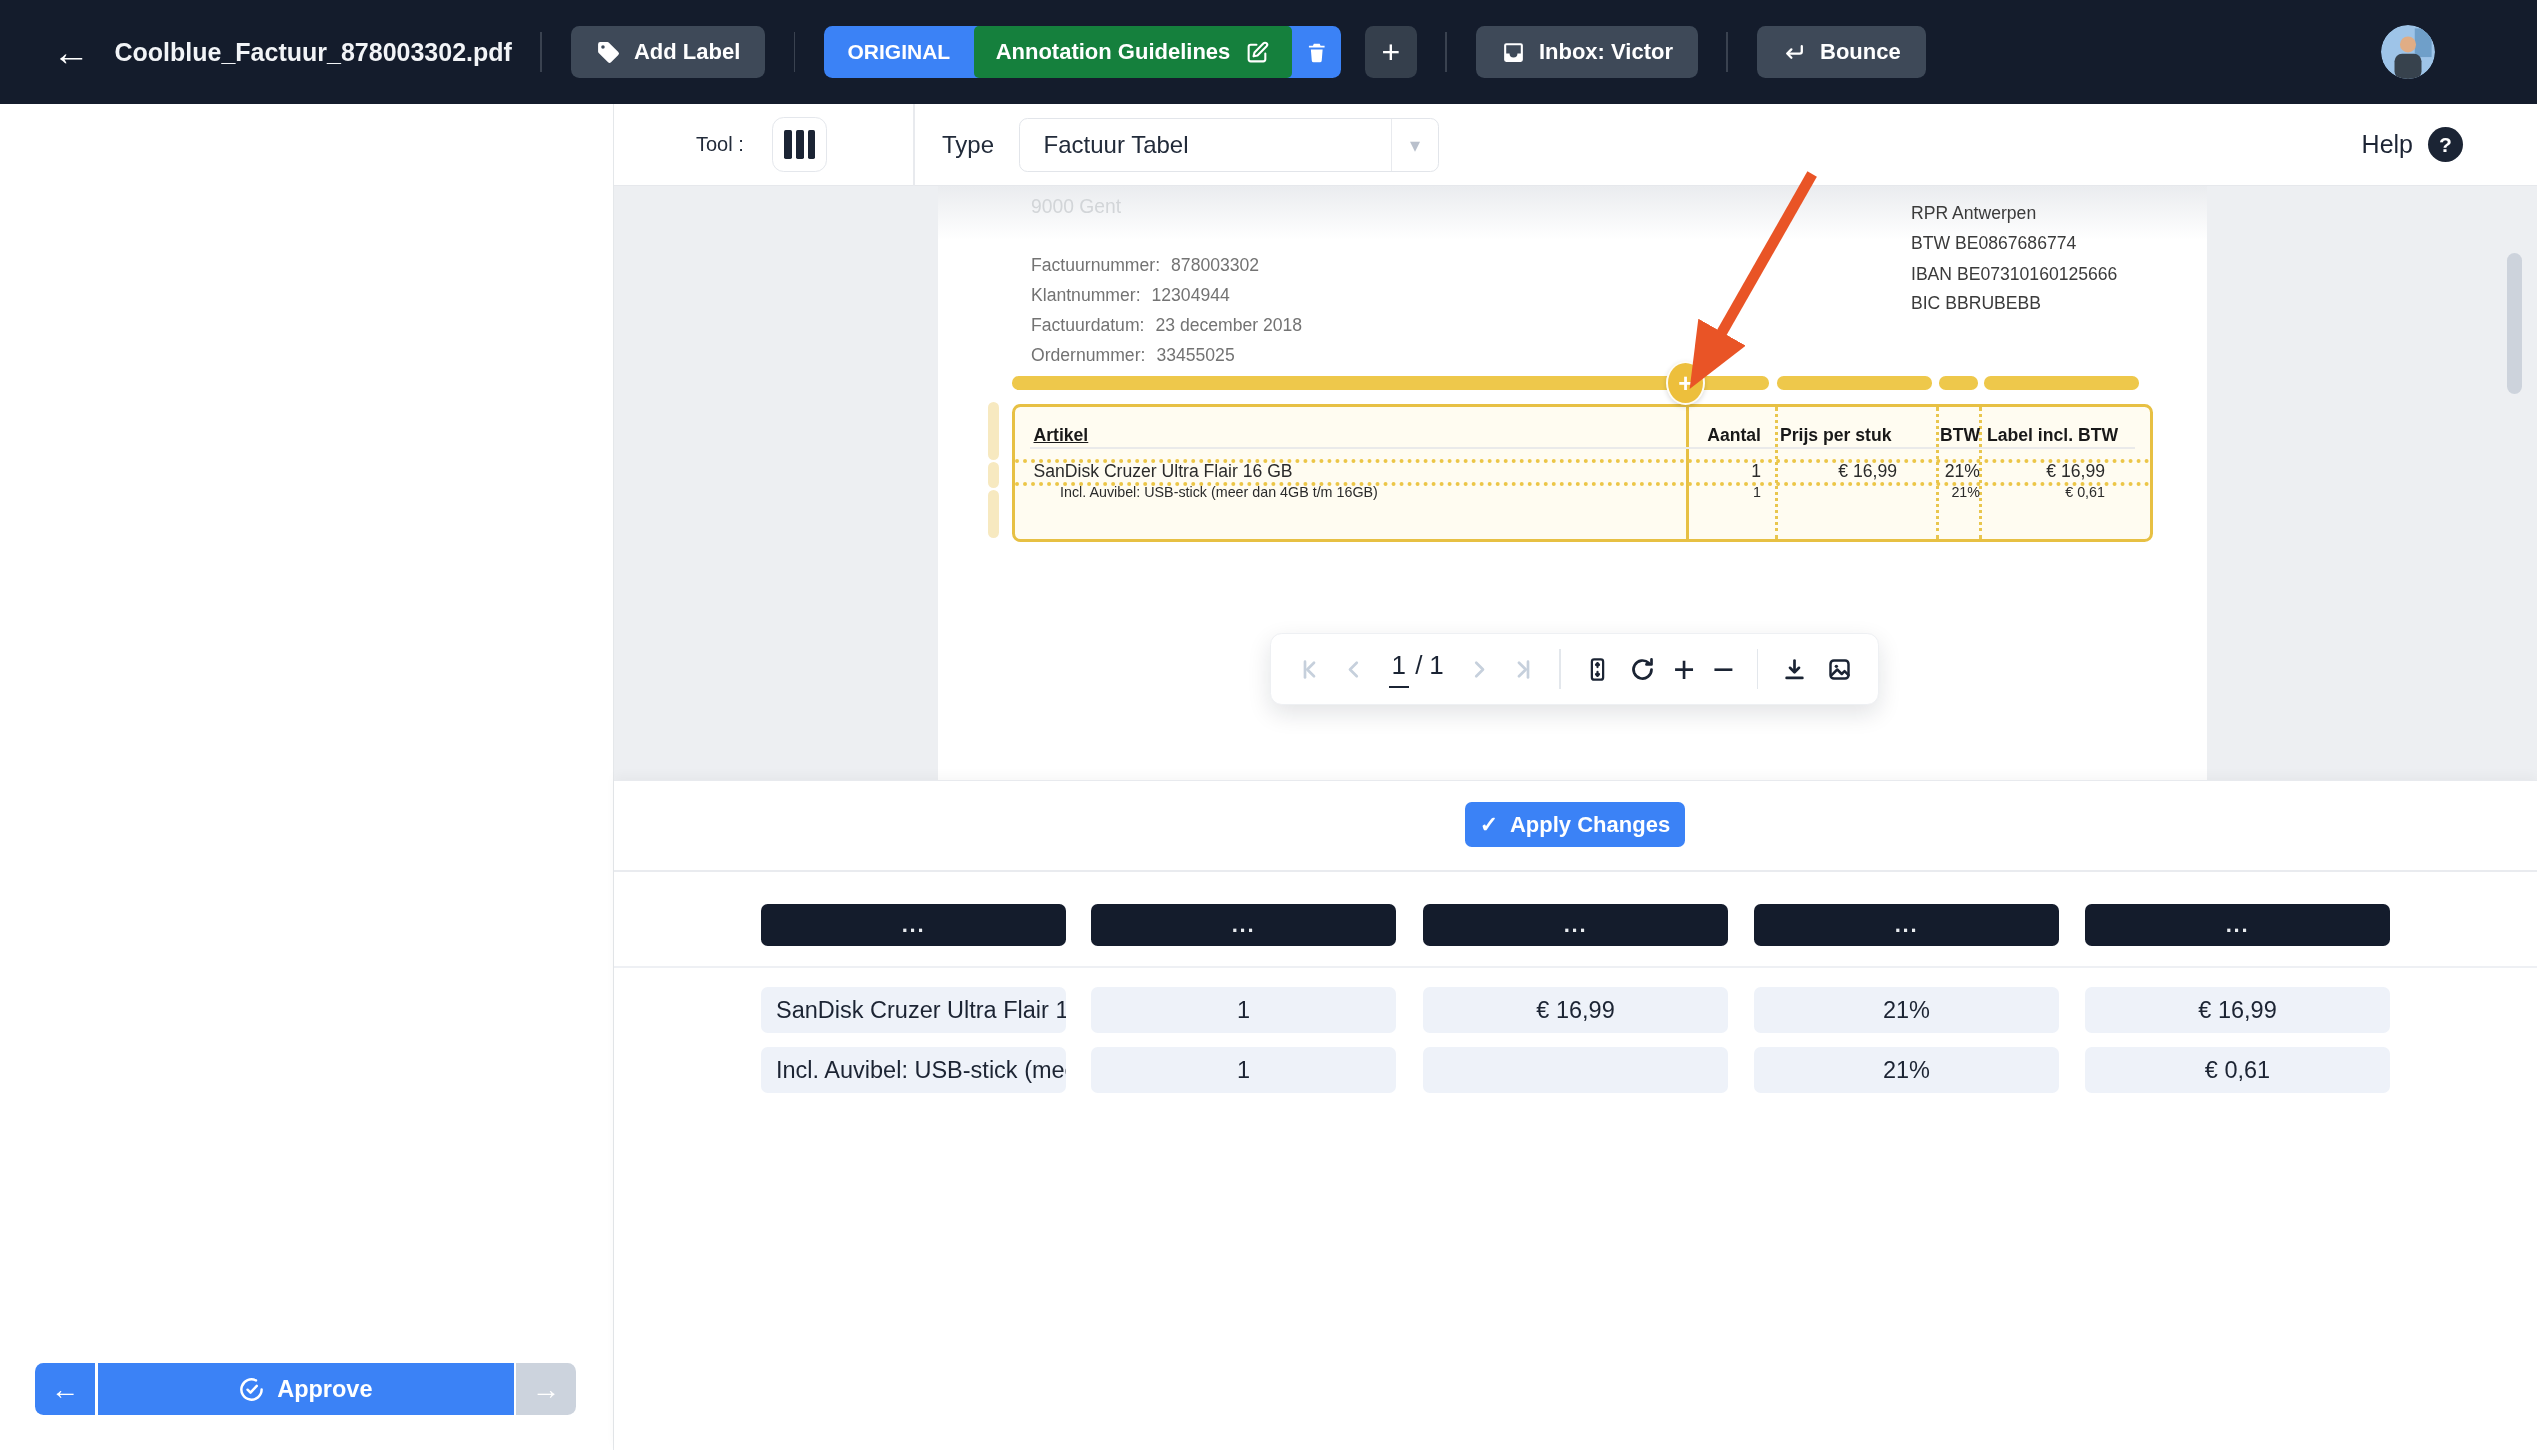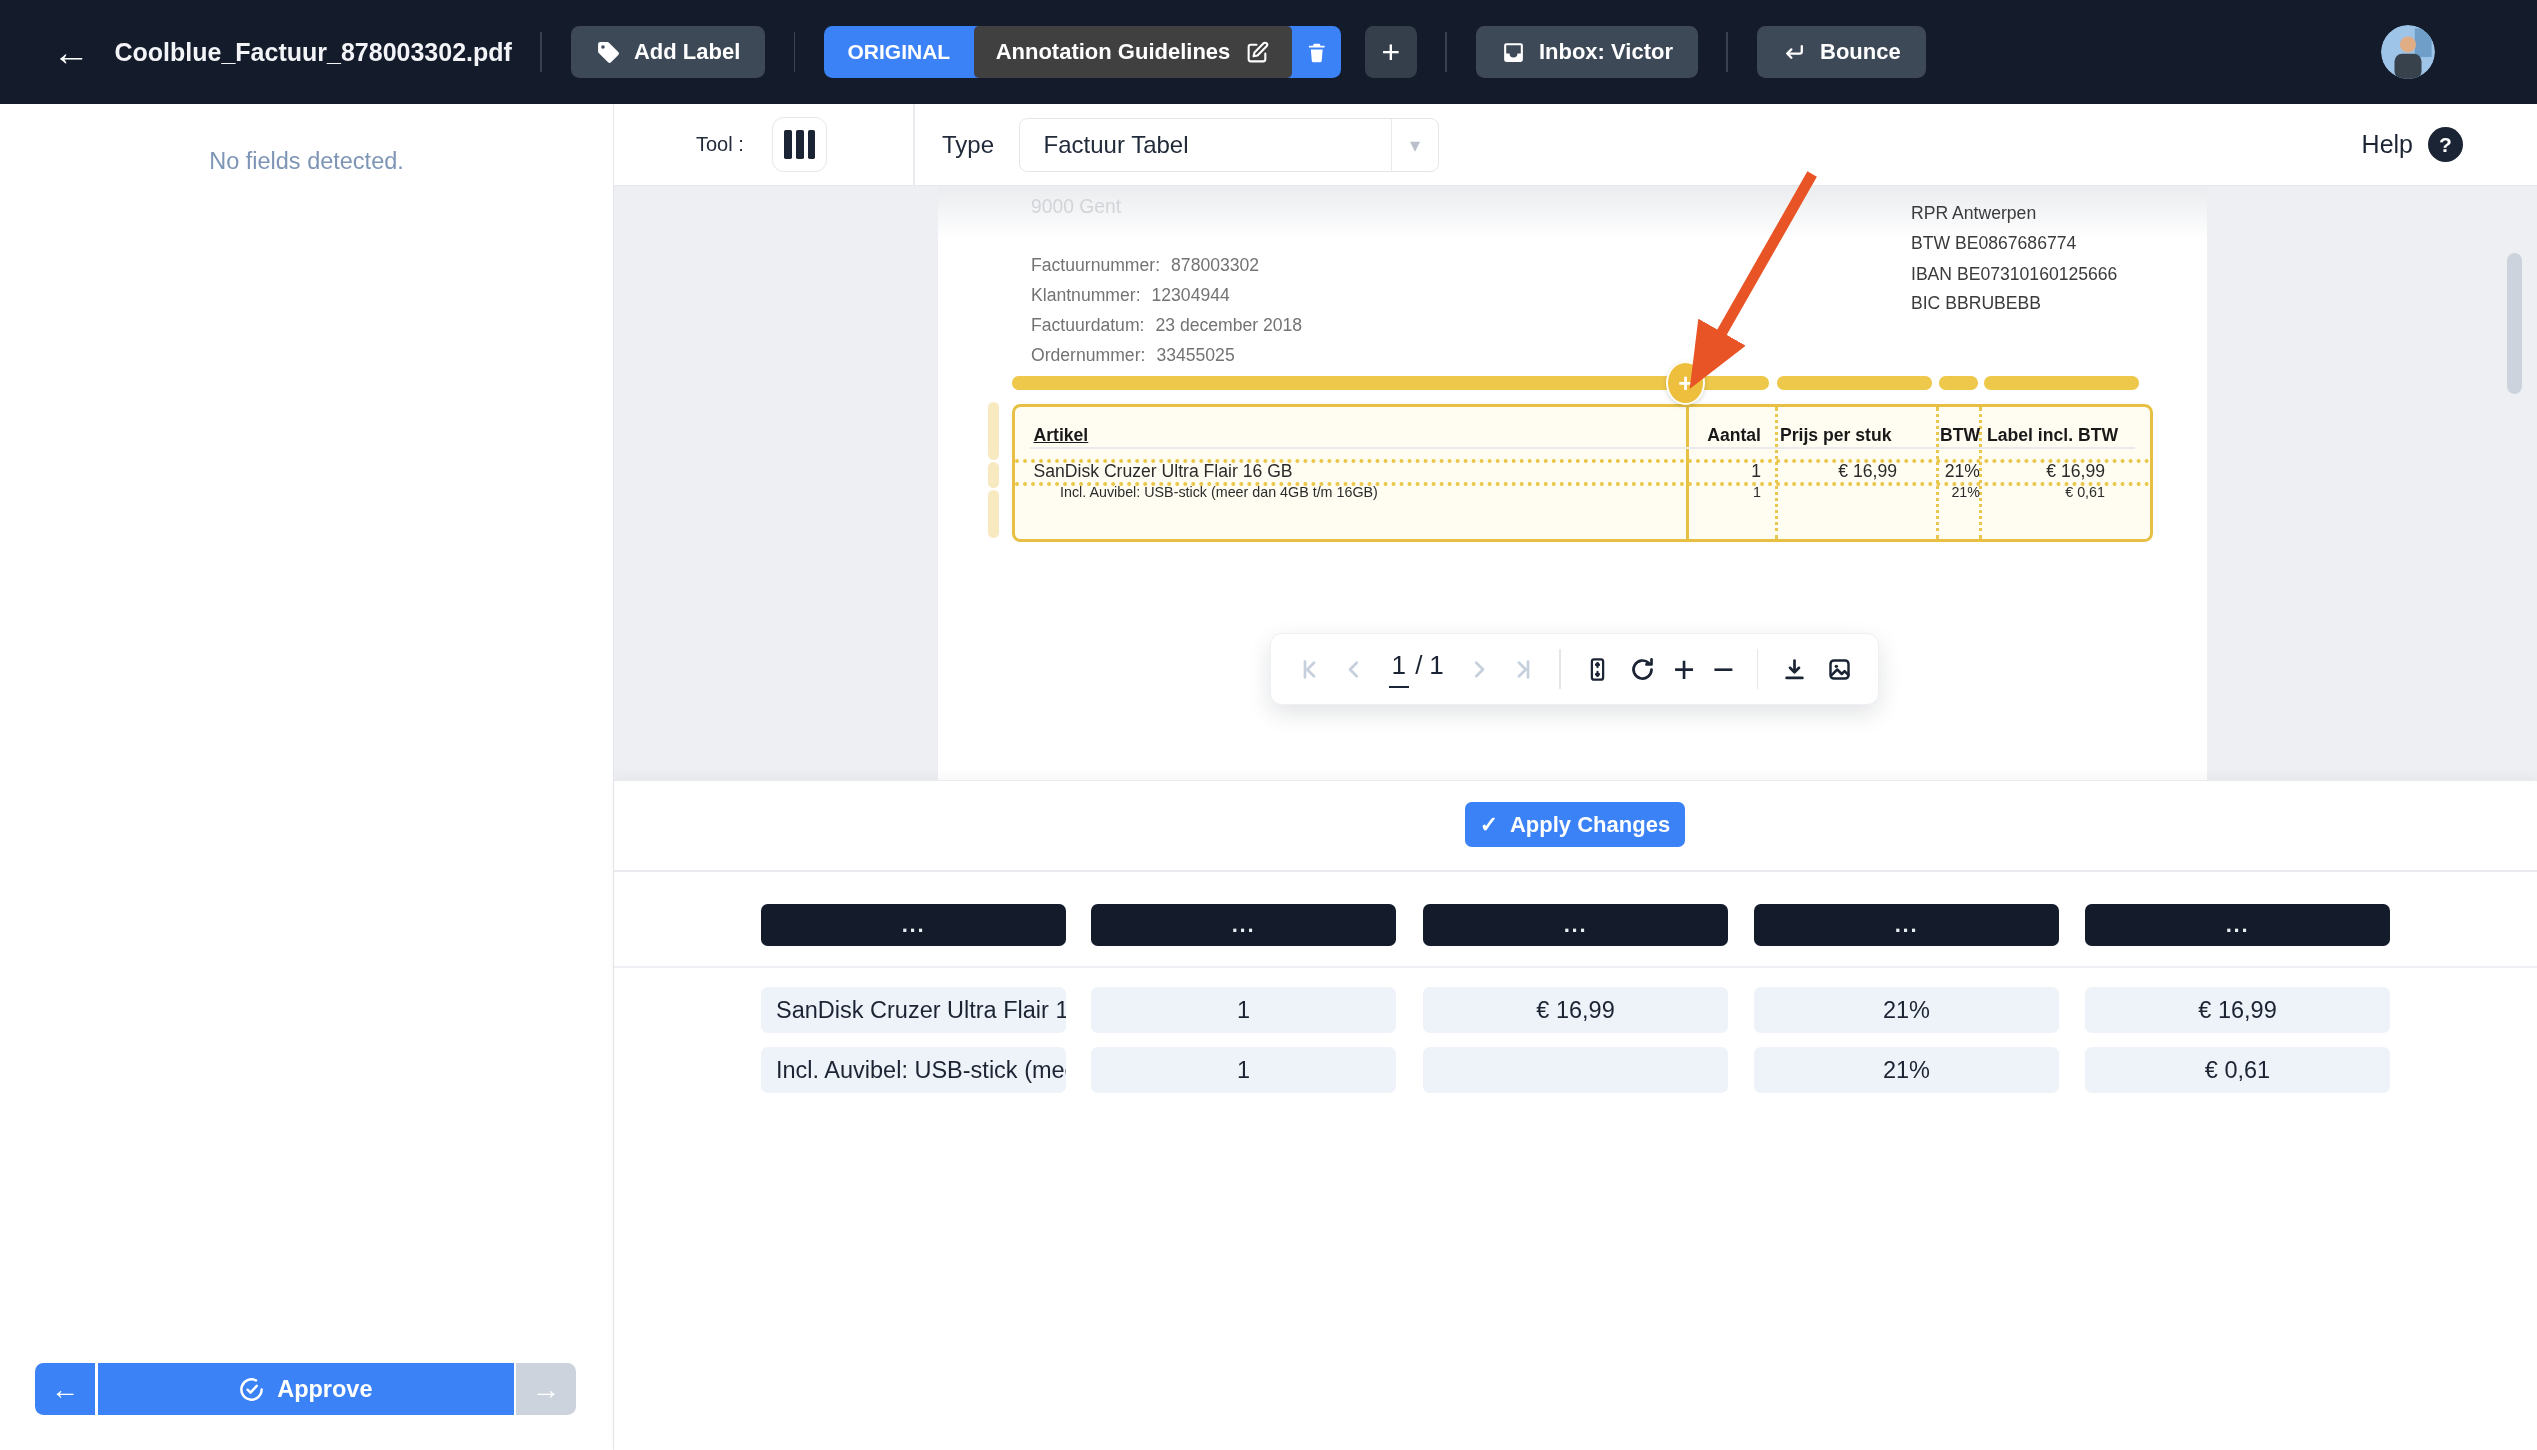--- a/index.html
+++ b/index.html
@@ -15,21 +15,21 @@
   .tb-div { width:1.7px; height:40px; background:#3a4250; margin:0 28.5px; flex:0 0 auto; }
   .tb-btn { display:flex; align-items:center; gap:13.4px; height:52px; padding:0 25px;
             background:#3e4958; border-radius:8.4px; color:#fff; font-size:22px;
             font-weight:700; cursor:pointer; flex:0 0 auto; }
   .tb-btn svg { width:25px; height:25px; }
   .seg { display:flex; align-items:stretch; height:52px; border-radius:8.4px;
          background:#3b82f6; overflow:hidden; flex:0 0 auto; }
   .seg-original { display:flex; align-items:center; padding:0 23.5px; color:#fff;
                   font-size:21px; font-weight:700; cursor:pointer; }
   .seg-guidelines { display:flex; align-items:center; gap:15px; padding:0 22px;
-                    background:#404040; color:#fff; font-size:22px; font-weight:700;
+                    background:#15803d; color:#fff; font-size:22px; font-weight:700;
                     cursor:pointer; border-radius:5px; }
   .seg-trash { display:flex; align-items:center; justify-content:center; width:49px; cursor:pointer; }
   .tb-plus { display:flex; align-items:center; justify-content:center; width:52px; height:52px;
              margin-left:23.5px; background:#353f4c; border-radius:8.4px; color:#fff;
              font-size:32px; font-weight:400; cursor:pointer; flex:0 0 auto; }
   .avatar { width:54px; height:54px; border-radius:50%; overflow:hidden; margin-left:auto;
             margin-right:69px; cursor:pointer; flex:0 0 auto; }
 
   
   .sidebar { position:absolute; left:0; top:104px; width:614px; height:1347px;
@@ -190,21 +190,20 @@
             <rect width="64" height="64" fill="#9ec4e8"></rect>
             <rect x="40" y="4" width="20" height="34" fill="#6f9fc9"></rect>
             <circle cx="32" cy="23" r="9.5" fill="#e0ad85"></circle>
             <rect x="16" y="34" width="32" height="30" rx="9" fill="#37424d"></rect>
           </g>
         </svg>
     </span>
   </div>
 
   <div class="sidebar">
-    <div class="empty-msg">No fields detected.</div>
     <div class="approve-group">
       <span class="approve-side" style="background:#3b82f6;">
         <span>←</span>
       </span>
       <span class="approve-main">
         <svg width="27" height="27" viewBox="0 0 24 24" fill="none" stroke="#fff" stroke-width="2.2" stroke-linecap="round" stroke-linejoin="round">
             <path d="M21 12a9 9 0 1 1-5-8.06"></path>
             <path d="M8.5 12.2l2.6 2.6 5.6-6"></path>
           </svg>
         <span>Approve</span>

